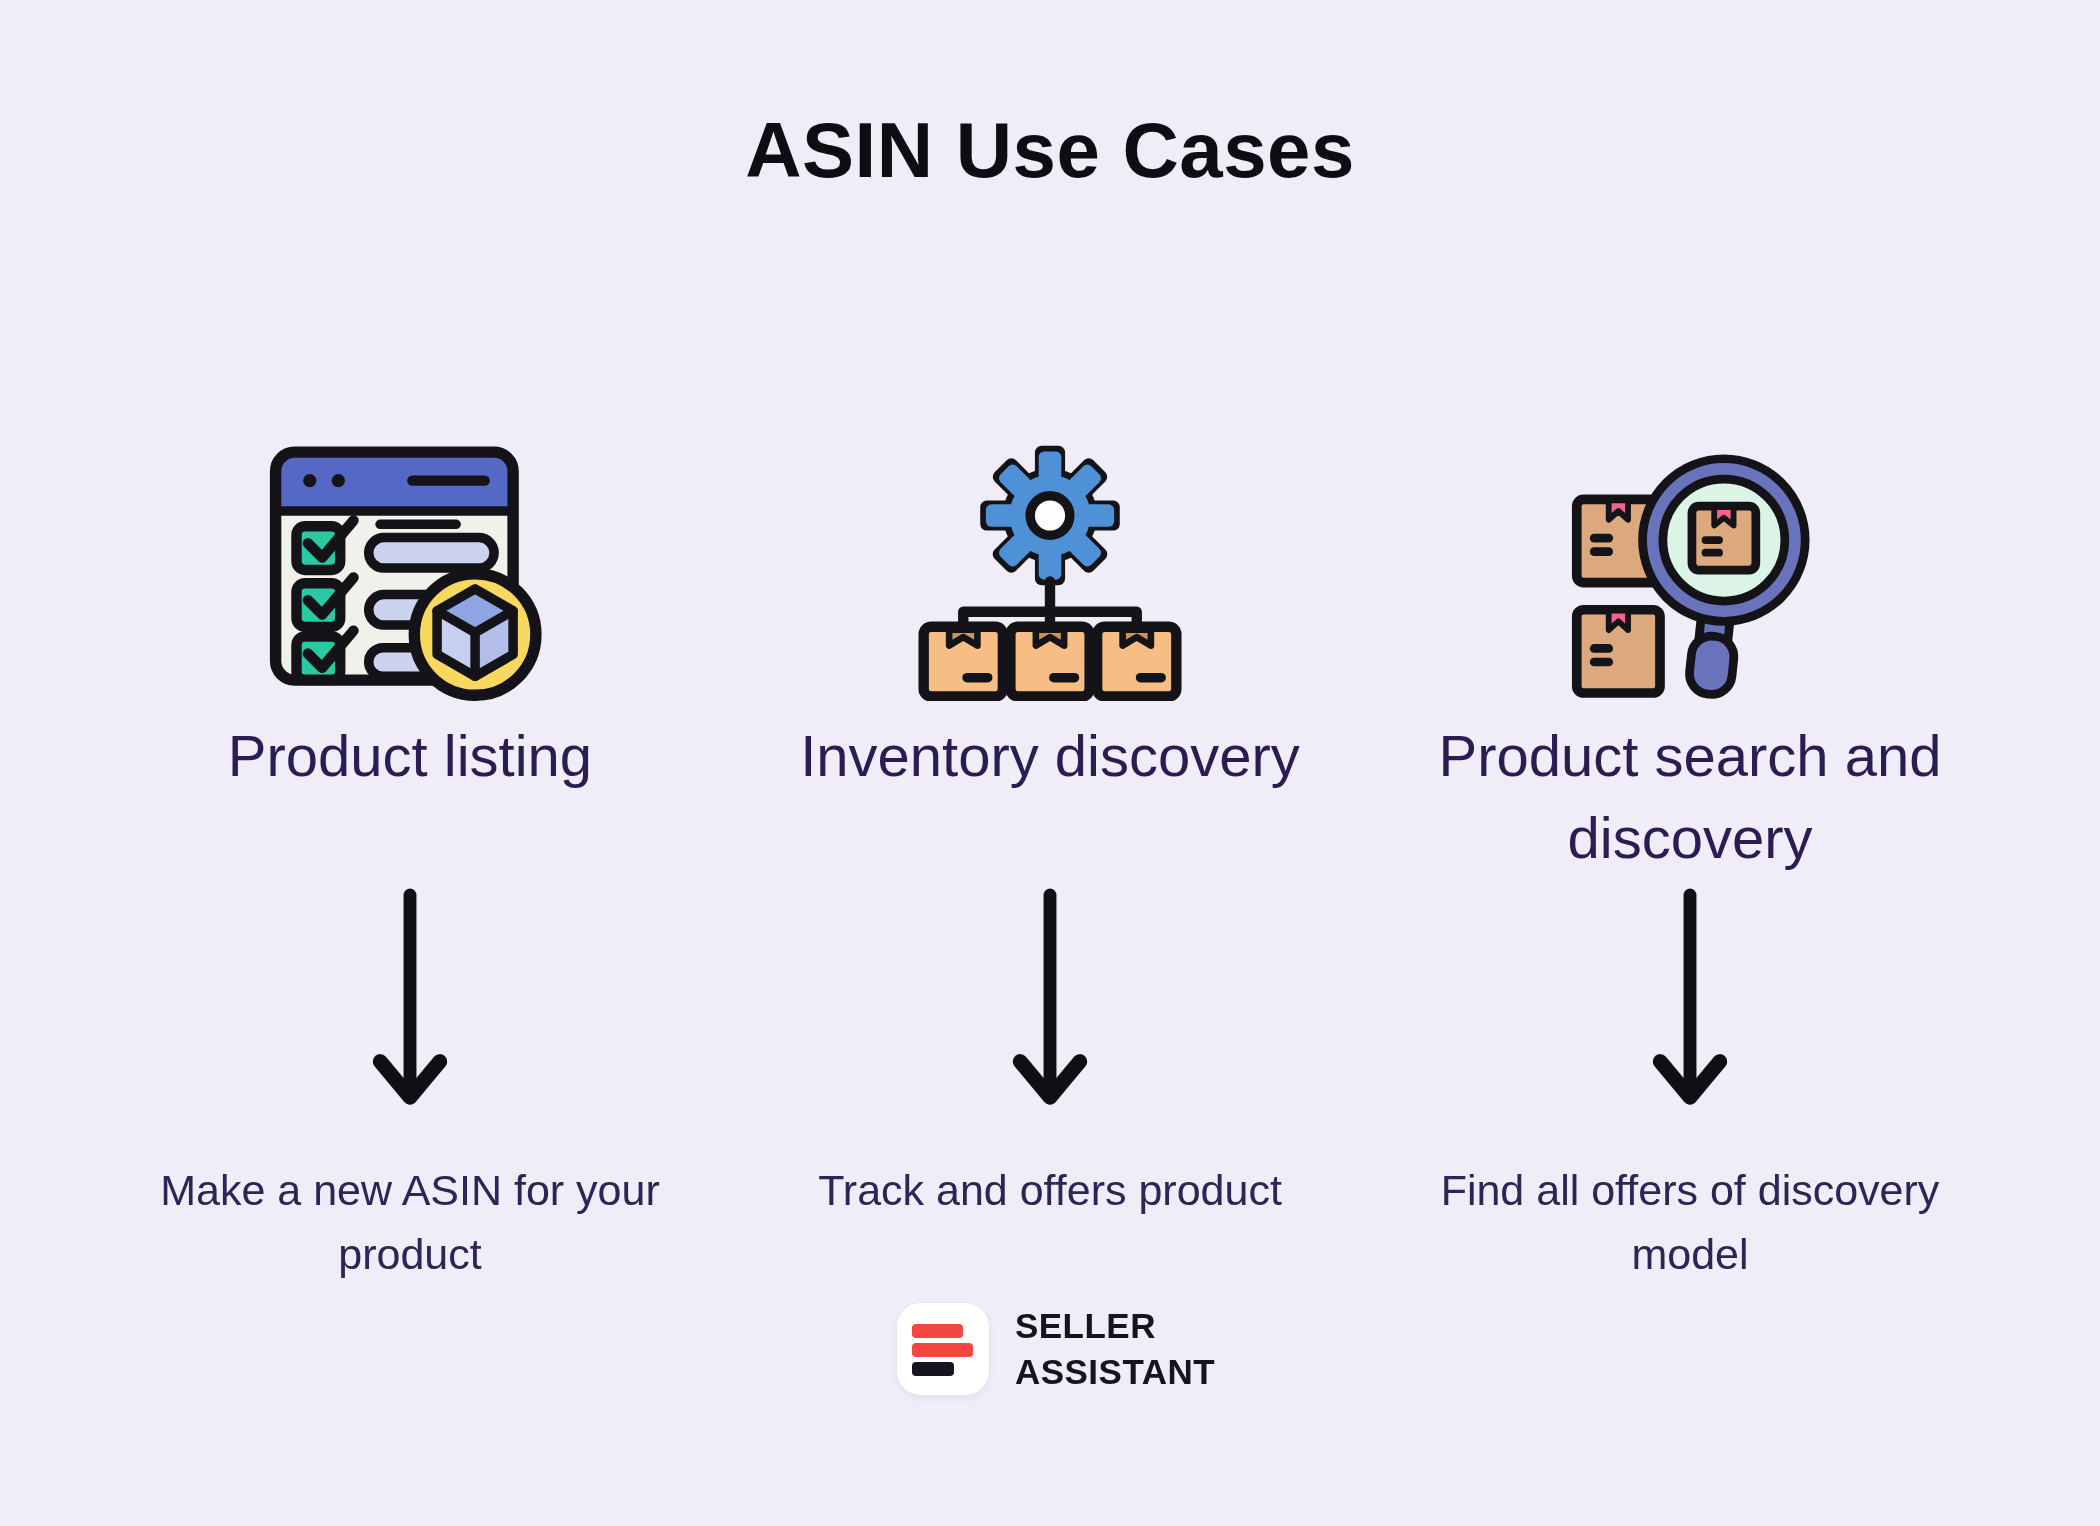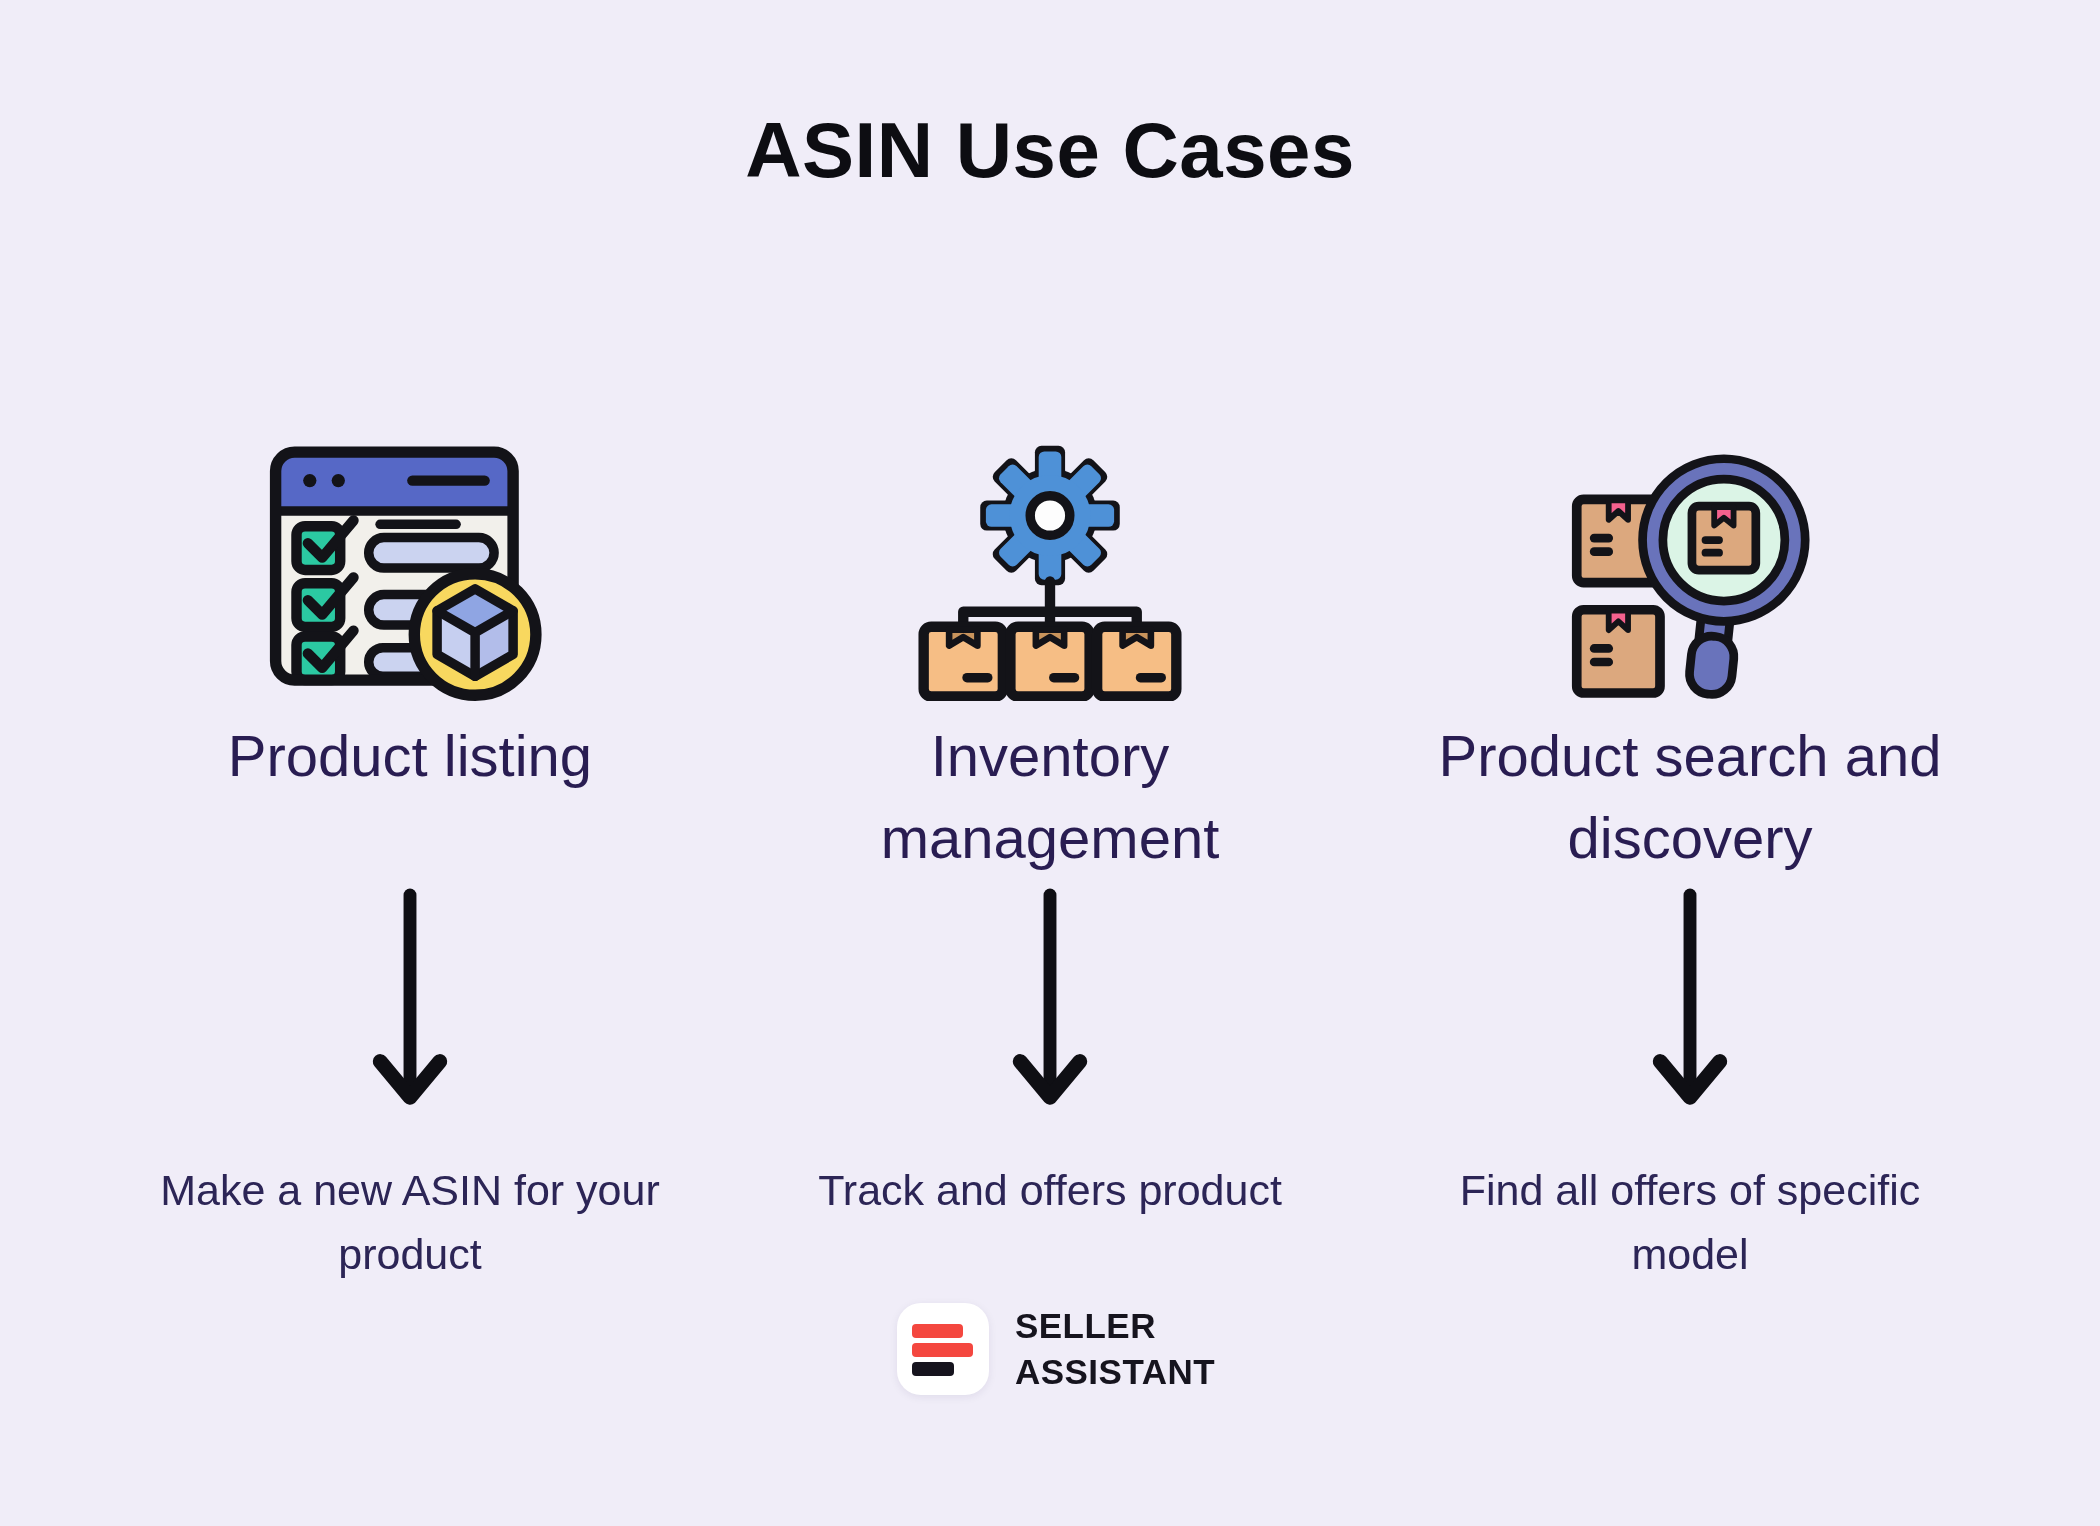--- a/index.html
+++ b/index.html
@@ -157,21 +157,21 @@
           <rect class="f-box ol" x="98" y="196" width="84" height="74" rx="8" stroke-width="11"></rect>
           <rect class="f-box ol" x="190" y="196" width="84" height="74" rx="8" stroke-width="11"></rect>
           <path class="f-flap ol" d="M33 199 h30 v17 l-15 -9 l-15 9 Z" stroke-width="7" stroke-linejoin="round"></path>
           <path class="f-flap ol" d="M125 199 h30 v17 l-15 -9 l-15 9 Z" stroke-width="7" stroke-linejoin="round"></path>
           <path class="f-flap ol" d="M217 199 h30 v17 l-15 -9 l-15 9 Z" stroke-width="7" stroke-linejoin="round"></path>
           <line class="ol" x1="52" y1="250" x2="74" y2="250" stroke-width="10" stroke-linecap="round"></line>
           <line class="ol" x1="144" y1="250" x2="166" y2="250" stroke-width="10" stroke-linecap="round"></line>
           <line class="ol" x1="236" y1="250" x2="258" y2="250" stroke-width="10" stroke-linecap="round"></line>
         </svg>
       </div>
-      <div class="heading">Inventory management</div>
+      <div class="heading">Inventory discovery</div>
       <div class="arrow-area">
         <svg class="arrow-svg" width="90" height="243" viewBox="0 0 90 245" fill="none">
           <line x1="45" y1="8" x2="45" y2="208" stroke-width="13" stroke-linecap="round"></line>
           <polyline points="15,176 45,212 75,176" stroke-width="15" stroke-linecap="round" stroke-linejoin="round" fill="none"></polyline>
         </svg>
       </div>
       <div class="description">Track and offers product</div>
     </div>
 
     <div class="column column-3">
@@ -197,21 +197,21 @@
           <line class="ol" x1="141" y1="105" x2="155" y2="105" stroke-width="8" stroke-linecap="round"></line>
         </svg>
       </div>
       <div class="heading">Product search and discovery</div>
       <div class="arrow-area">
         <svg class="arrow-svg" width="90" height="243" viewBox="0 0 90 245" fill="none">
           <line x1="45" y1="8" x2="45" y2="208" stroke-width="13" stroke-linecap="round"></line>
           <polyline points="15,176 45,212 75,176" stroke-width="15" stroke-linecap="round" stroke-linejoin="round" fill="none"></polyline>
         </svg>
       </div>
-      <div class="description">Find all offers of specific model</div>
+      <div class="description">Find all offers of discovery model</div>
     </div>
 
   </div>
 
   <div class="brand">
     <div class="brand-icon">
       <div class="bar bar-1"></div>
       <div class="bar bar-2"></div>
       <div class="bar bar-3"></div>
     </div>

